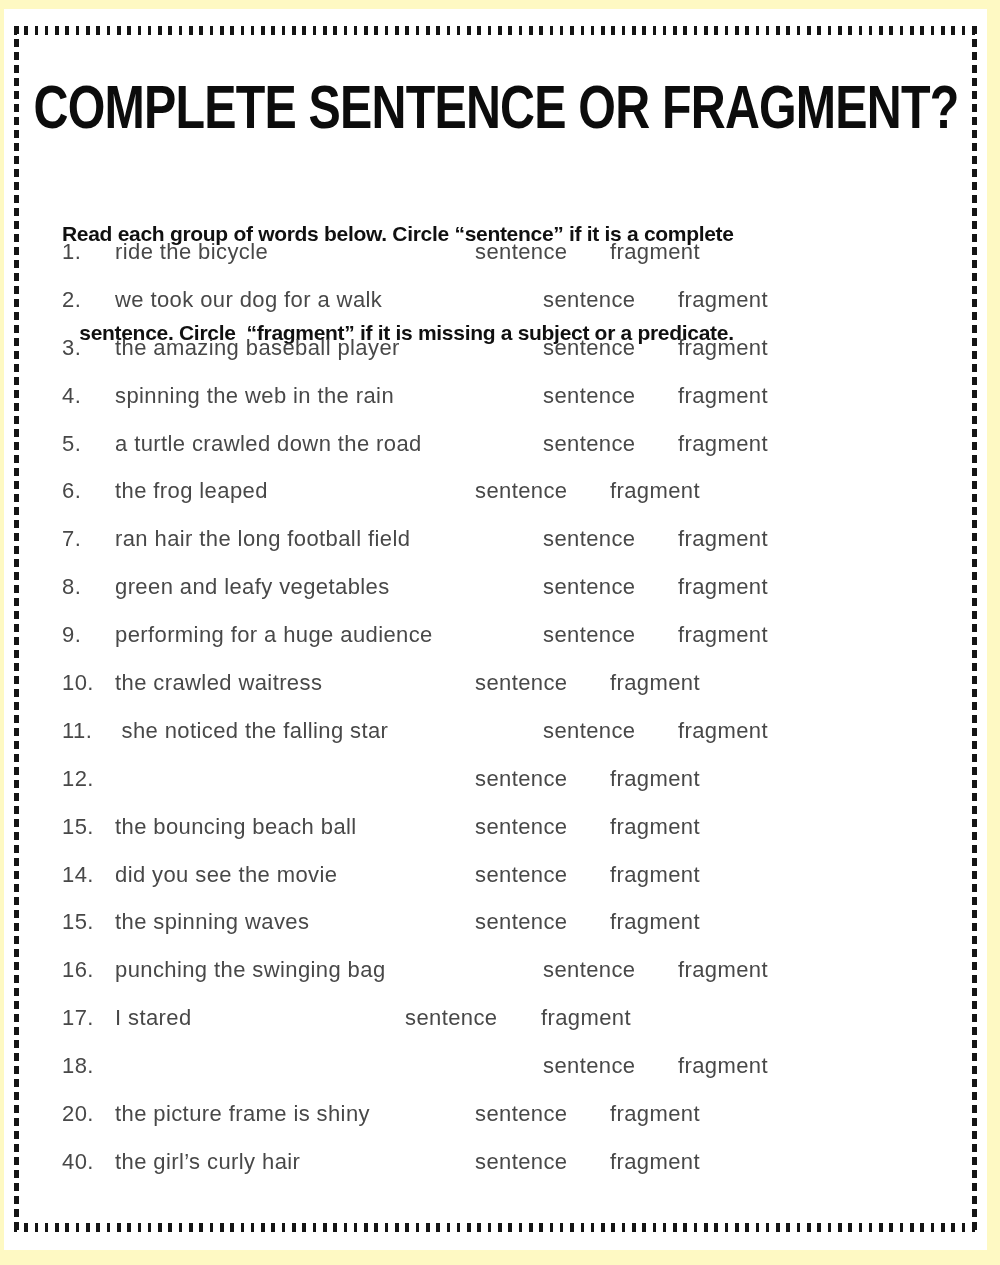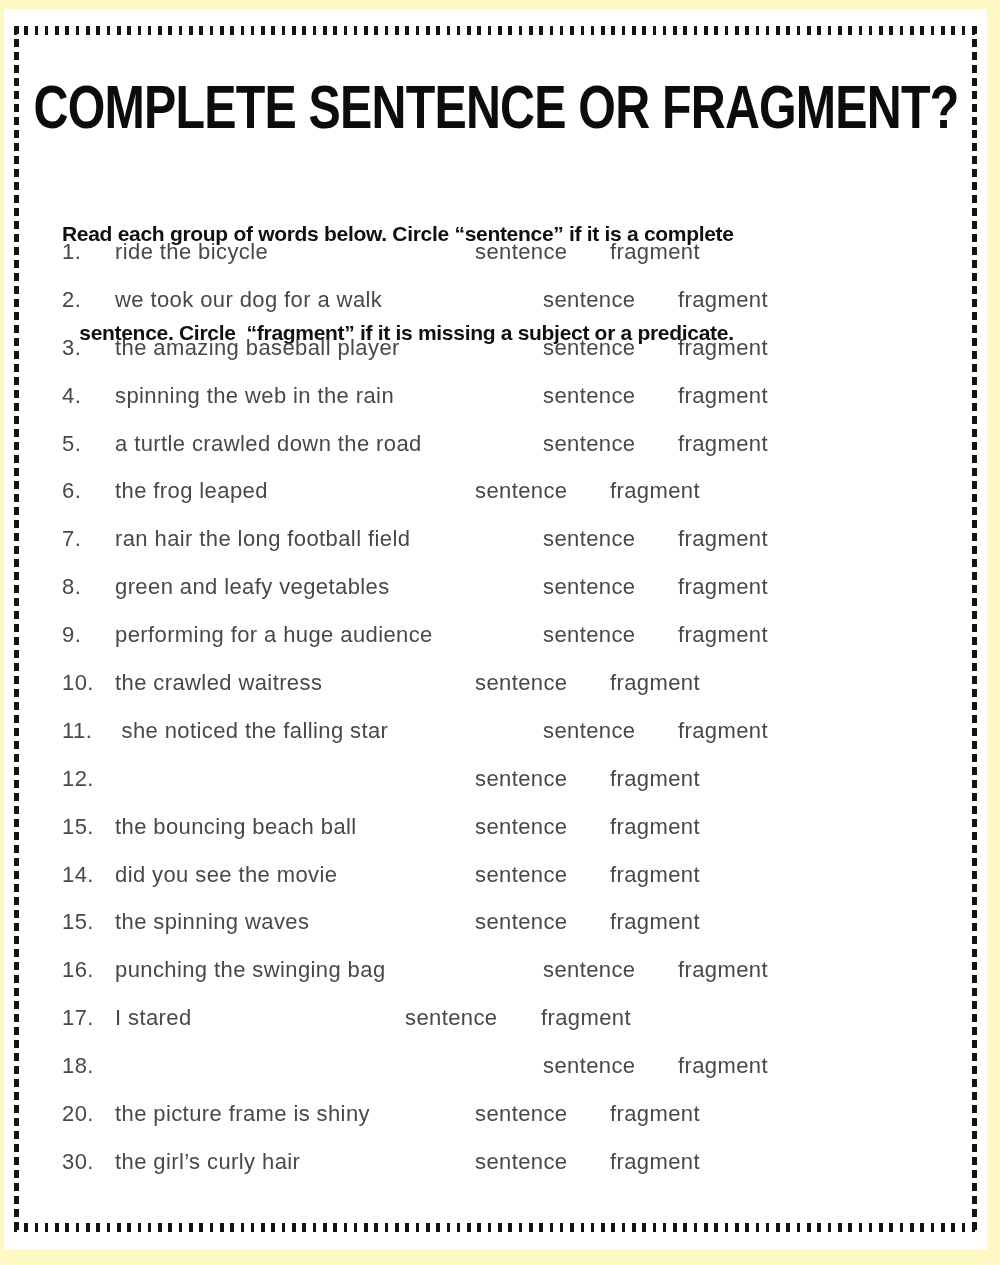--- a/index.html
+++ b/index.html
@@ -179,20 +179,20 @@
         <span class="opt opt-sentence">sentence</span>
         <span class="opt opt-fragment">fragment</span>
       </div>
       <div class="row pos-a">
         <span class="num">20.</span>
         <span class="text">the picture frame is shiny</span>
         <span class="opt opt-sentence">sentence</span>
         <span class="opt opt-fragment">fragment</span>
       </div>
       <div class="row pos-a">
-        <span class="num">30.</span>
+        <span class="num">40.</span>
         <span class="text">the girl’s curly hair</span>
         <span class="opt opt-sentence">sentence</span>
         <span class="opt opt-fragment">fragment</span>
       </div>
     </div>
   </div>
 </div>
 
 </body></html>

